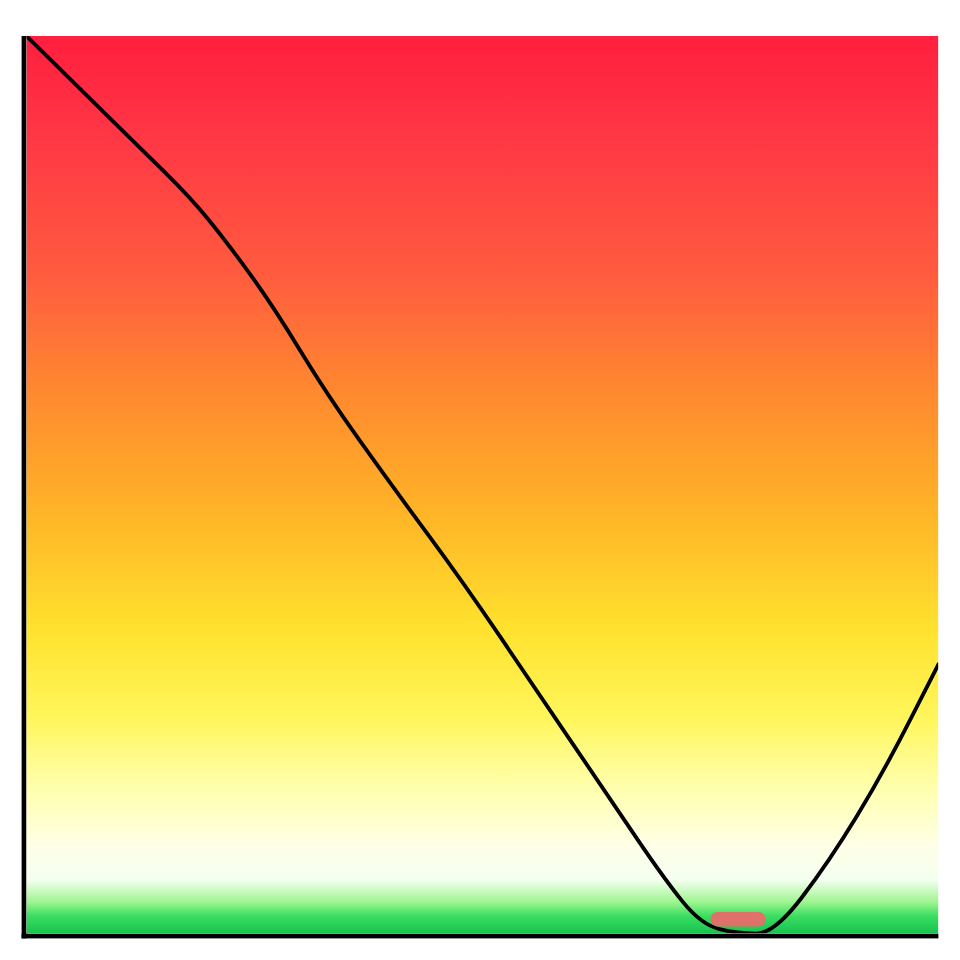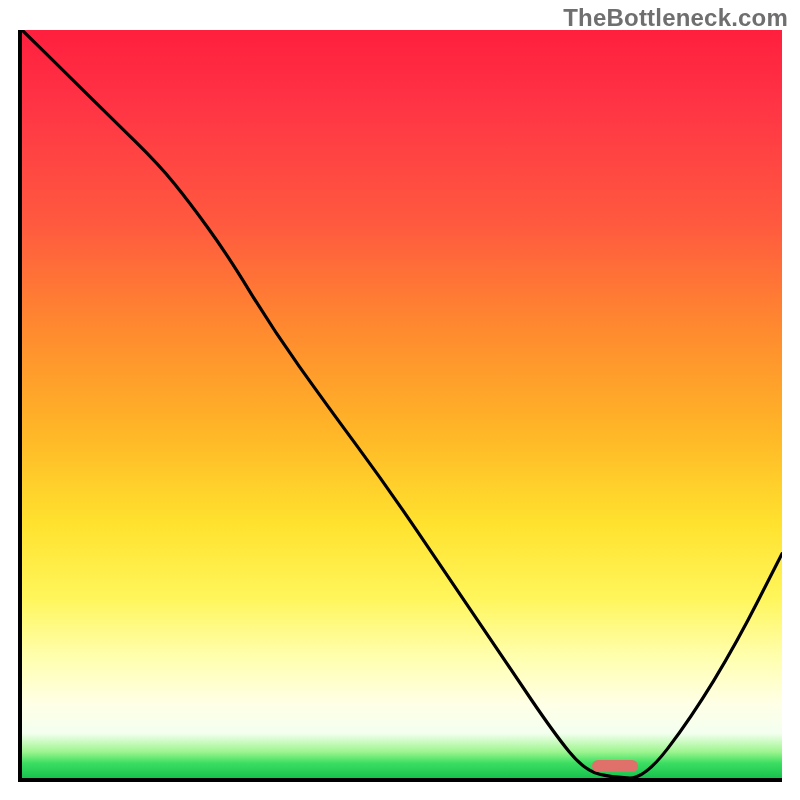--- a/index.html
+++ b/index.html
@@ -68,21 +68,20 @@
     position: absolute;
     height: 12px;
     border-radius: 6px;
     background: #e0706a;
     z-index: 12;
   }
 </style>
 </head>
 <body>
 <div class="wrap">
-  <div class="watermark">TheBottleneck.com</div>
 
   <div class="plot">
     <div class="bg"></div>
 
     <svg class="curve" viewBox="0 0 760 748" preserveAspectRatio="none">
       <path id="curvePath" fill="none" stroke="#000" stroke-width="3.2" stroke-linecap="round" stroke-linejoin="round" d="M 0.0 0.0 Q 0.0 0.0 22.8 22.4 Q 45.6 44.9 68.4 67.3 Q 91.2 89.8 114.0 112.2 Q 136.8 134.6 152.0 153.3 Q 167.2 172.0 186.2 198.2 Q 205.2 224.4 228.0 261.8 Q 250.8 299.2 277.4 336.6 Q 304.0 374.0 334.4 415.1 Q 364.8 456.3 395.2 501.2 Q 425.6 546.0 456.0 590.9 Q 486.4 635.8 509.2 669.5 Q 532.0 703.1 547.2 721.8 Q 562.4 740.5 577.6 744.3 Q 592.8 748.0 608.0 748.0 Q 623.2 748.0 646.0 718.1 Q 668.8 688.2 691.6 650.8 Q 714.4 613.4 737.2 568.5 T 760.0 523.6"></path>
     </svg>
 
     <div class="pill" id="pill" style="left: 570px; width: 45.6px; bottom: 5.74px; background: rgb(224, 112, 106);"></div>
   </div>

